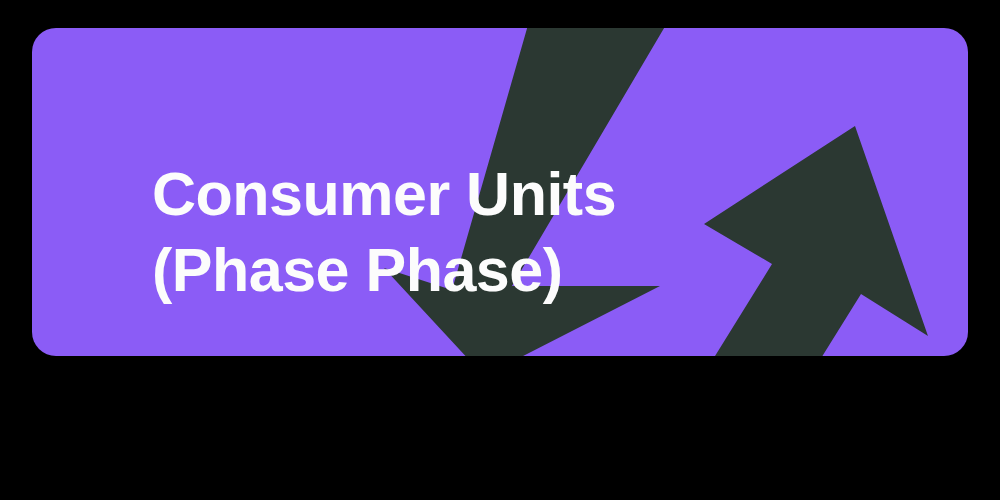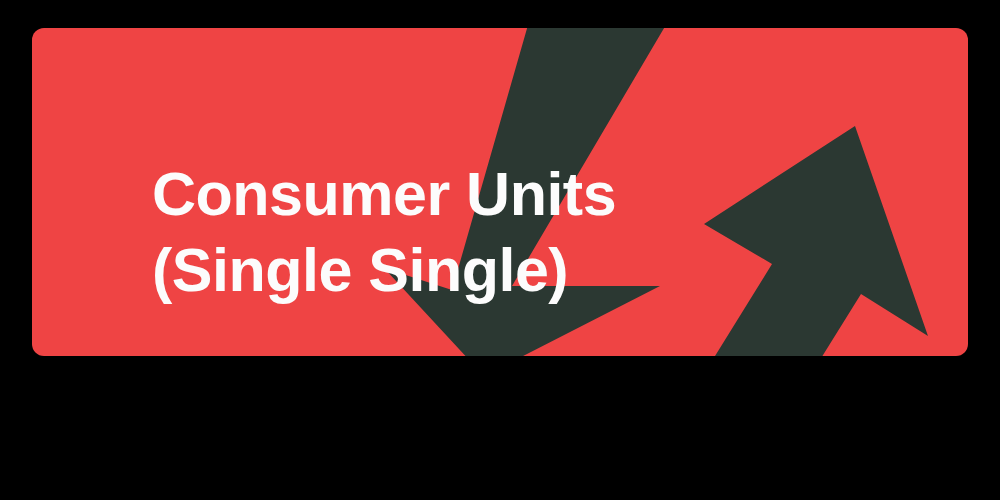--- a/index.html
+++ b/index.html
@@ -18,22 +18,22 @@
     width: 1000px;
     height: 500px;
     background: #000000;
   }
   #card {
     position: absolute;
     left: 32px;
     top: 28px;
     width: 936px;
     height: 328px;
-    background: #ef4444;
-    border-radius: 12px;
+    background: #8b5cf6;
+    border-radius: 24px;
     overflow: hidden;
   }
   #art-layer {
     position: absolute;
     left: 0;
     top: 0;
     width: 936px;
     height: 444px;
     display: block;
   }
@@ -65,17 +65,17 @@
 
     <svg id="art-layer" viewBox="0 0 936 444" preserveAspectRatio="none">
 
       <polygon fill="#2B3832" points="498,-10 638,-10 480,258 628,258 452,348 352,240 420,262"></polygon>
 
       <polygon fill="#2B3832" points="823,98 896,308 829,266 712,454 605,454 740,236 672,196"></polygon>
     </svg>
 
     <div id="title-block">
       <span class="title-line">Consumer Units</span>
-      <span class="title-line">(Single Single)</span>
+      <span class="title-line">(Phase Phase)</span>
     </div>
 
   </div>
 </div>
 
 </body></html>

